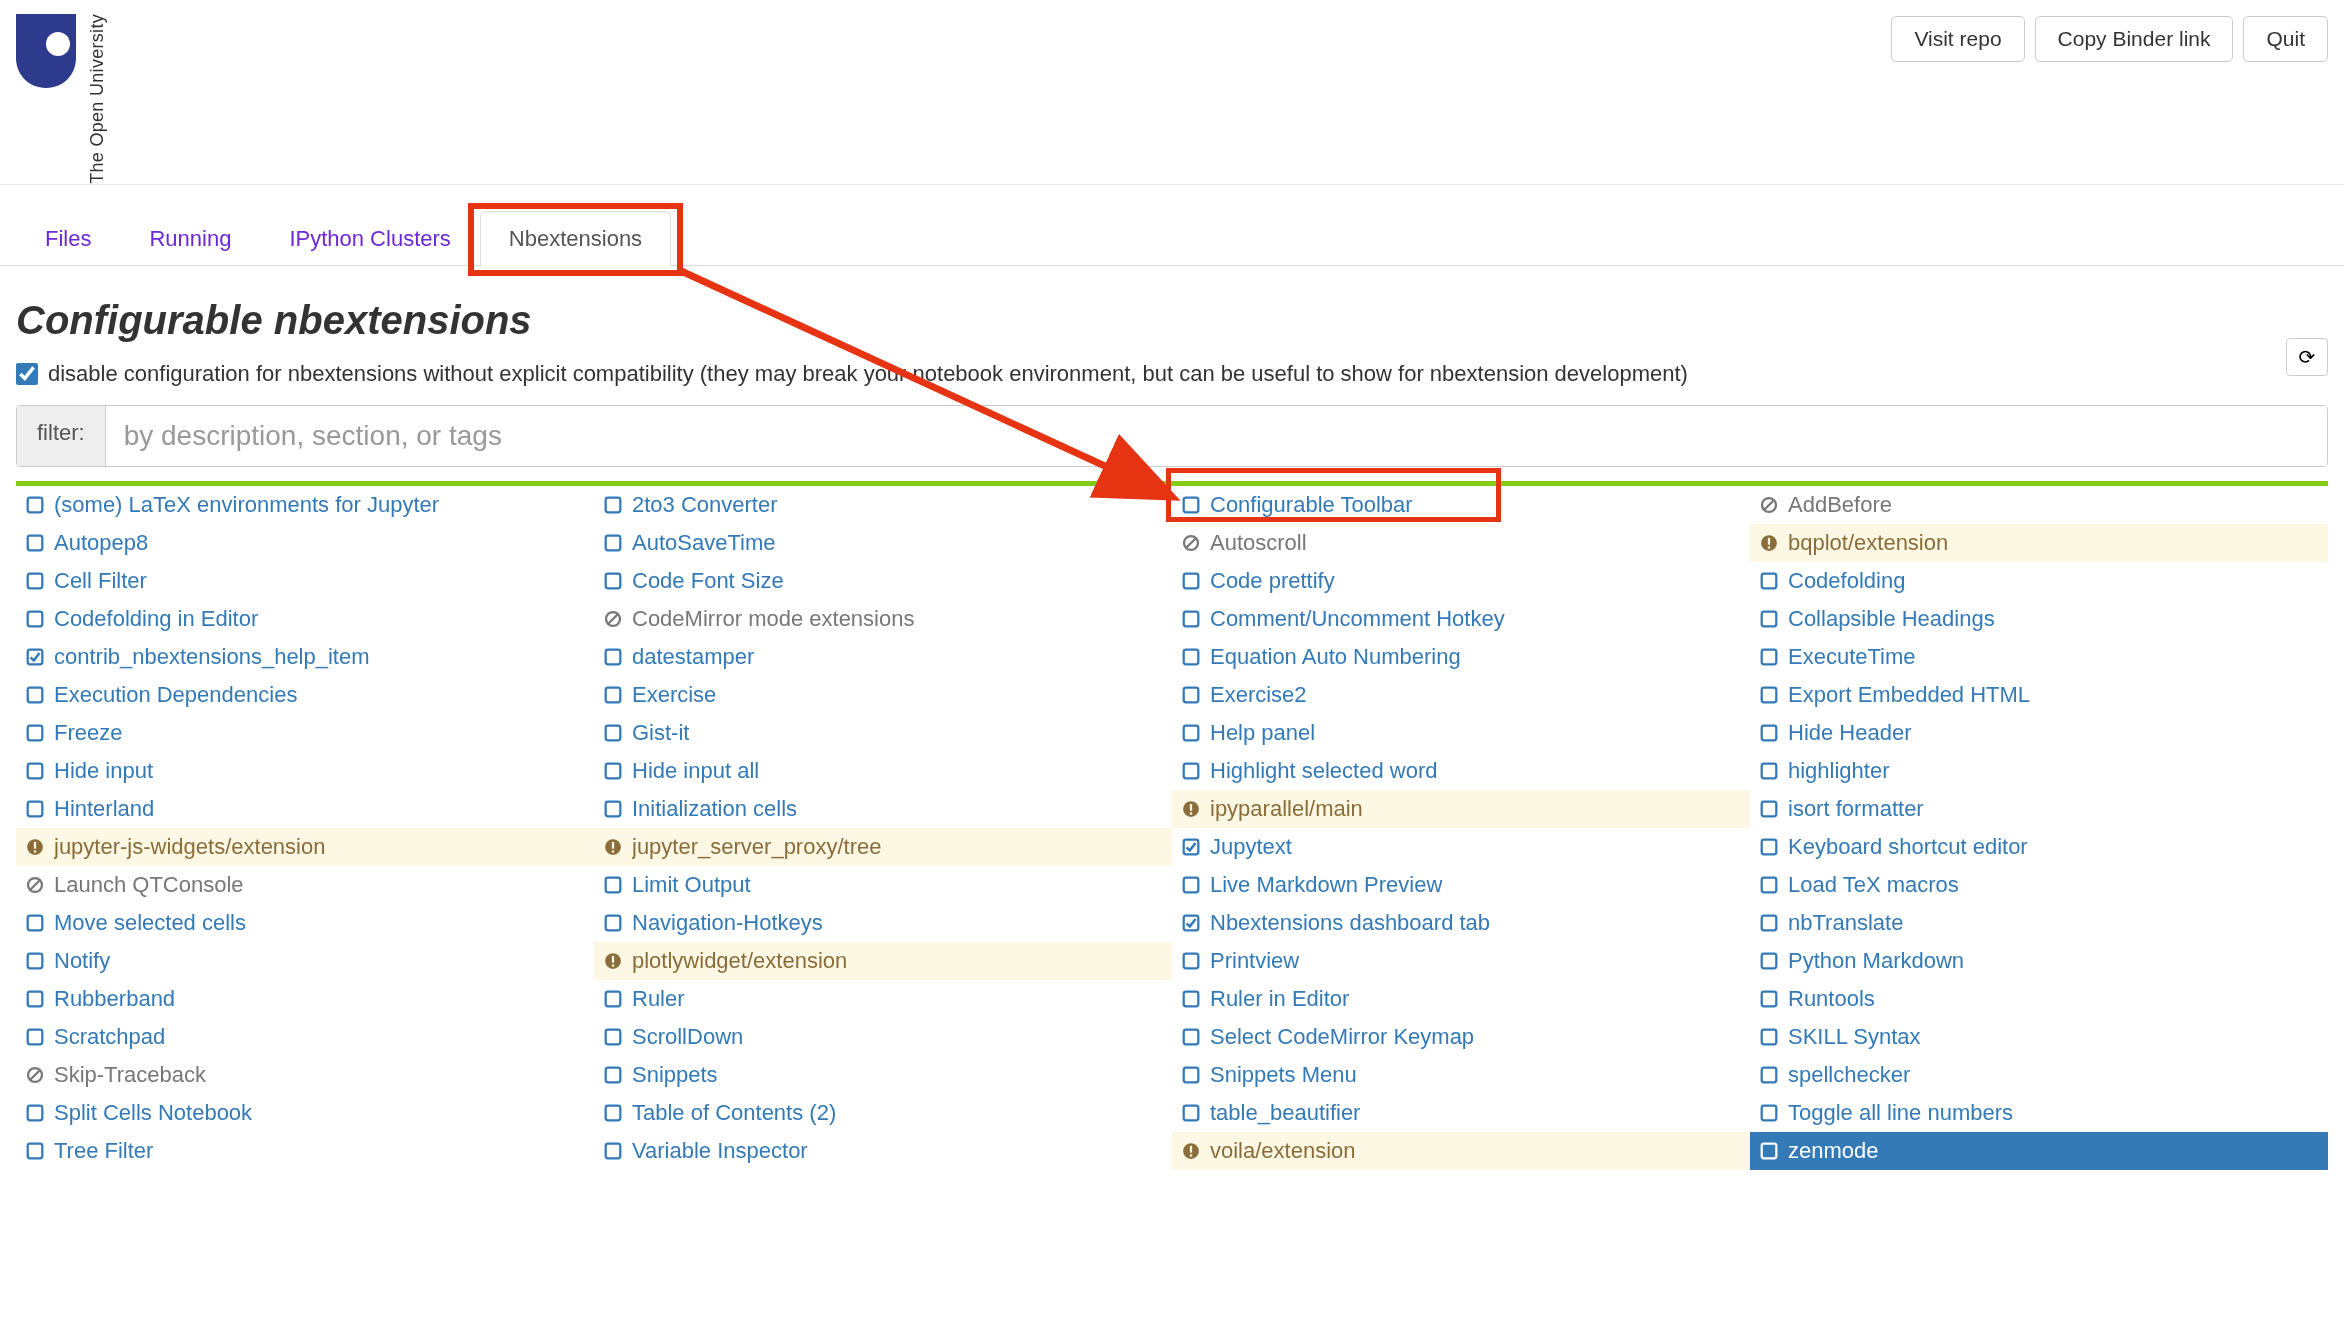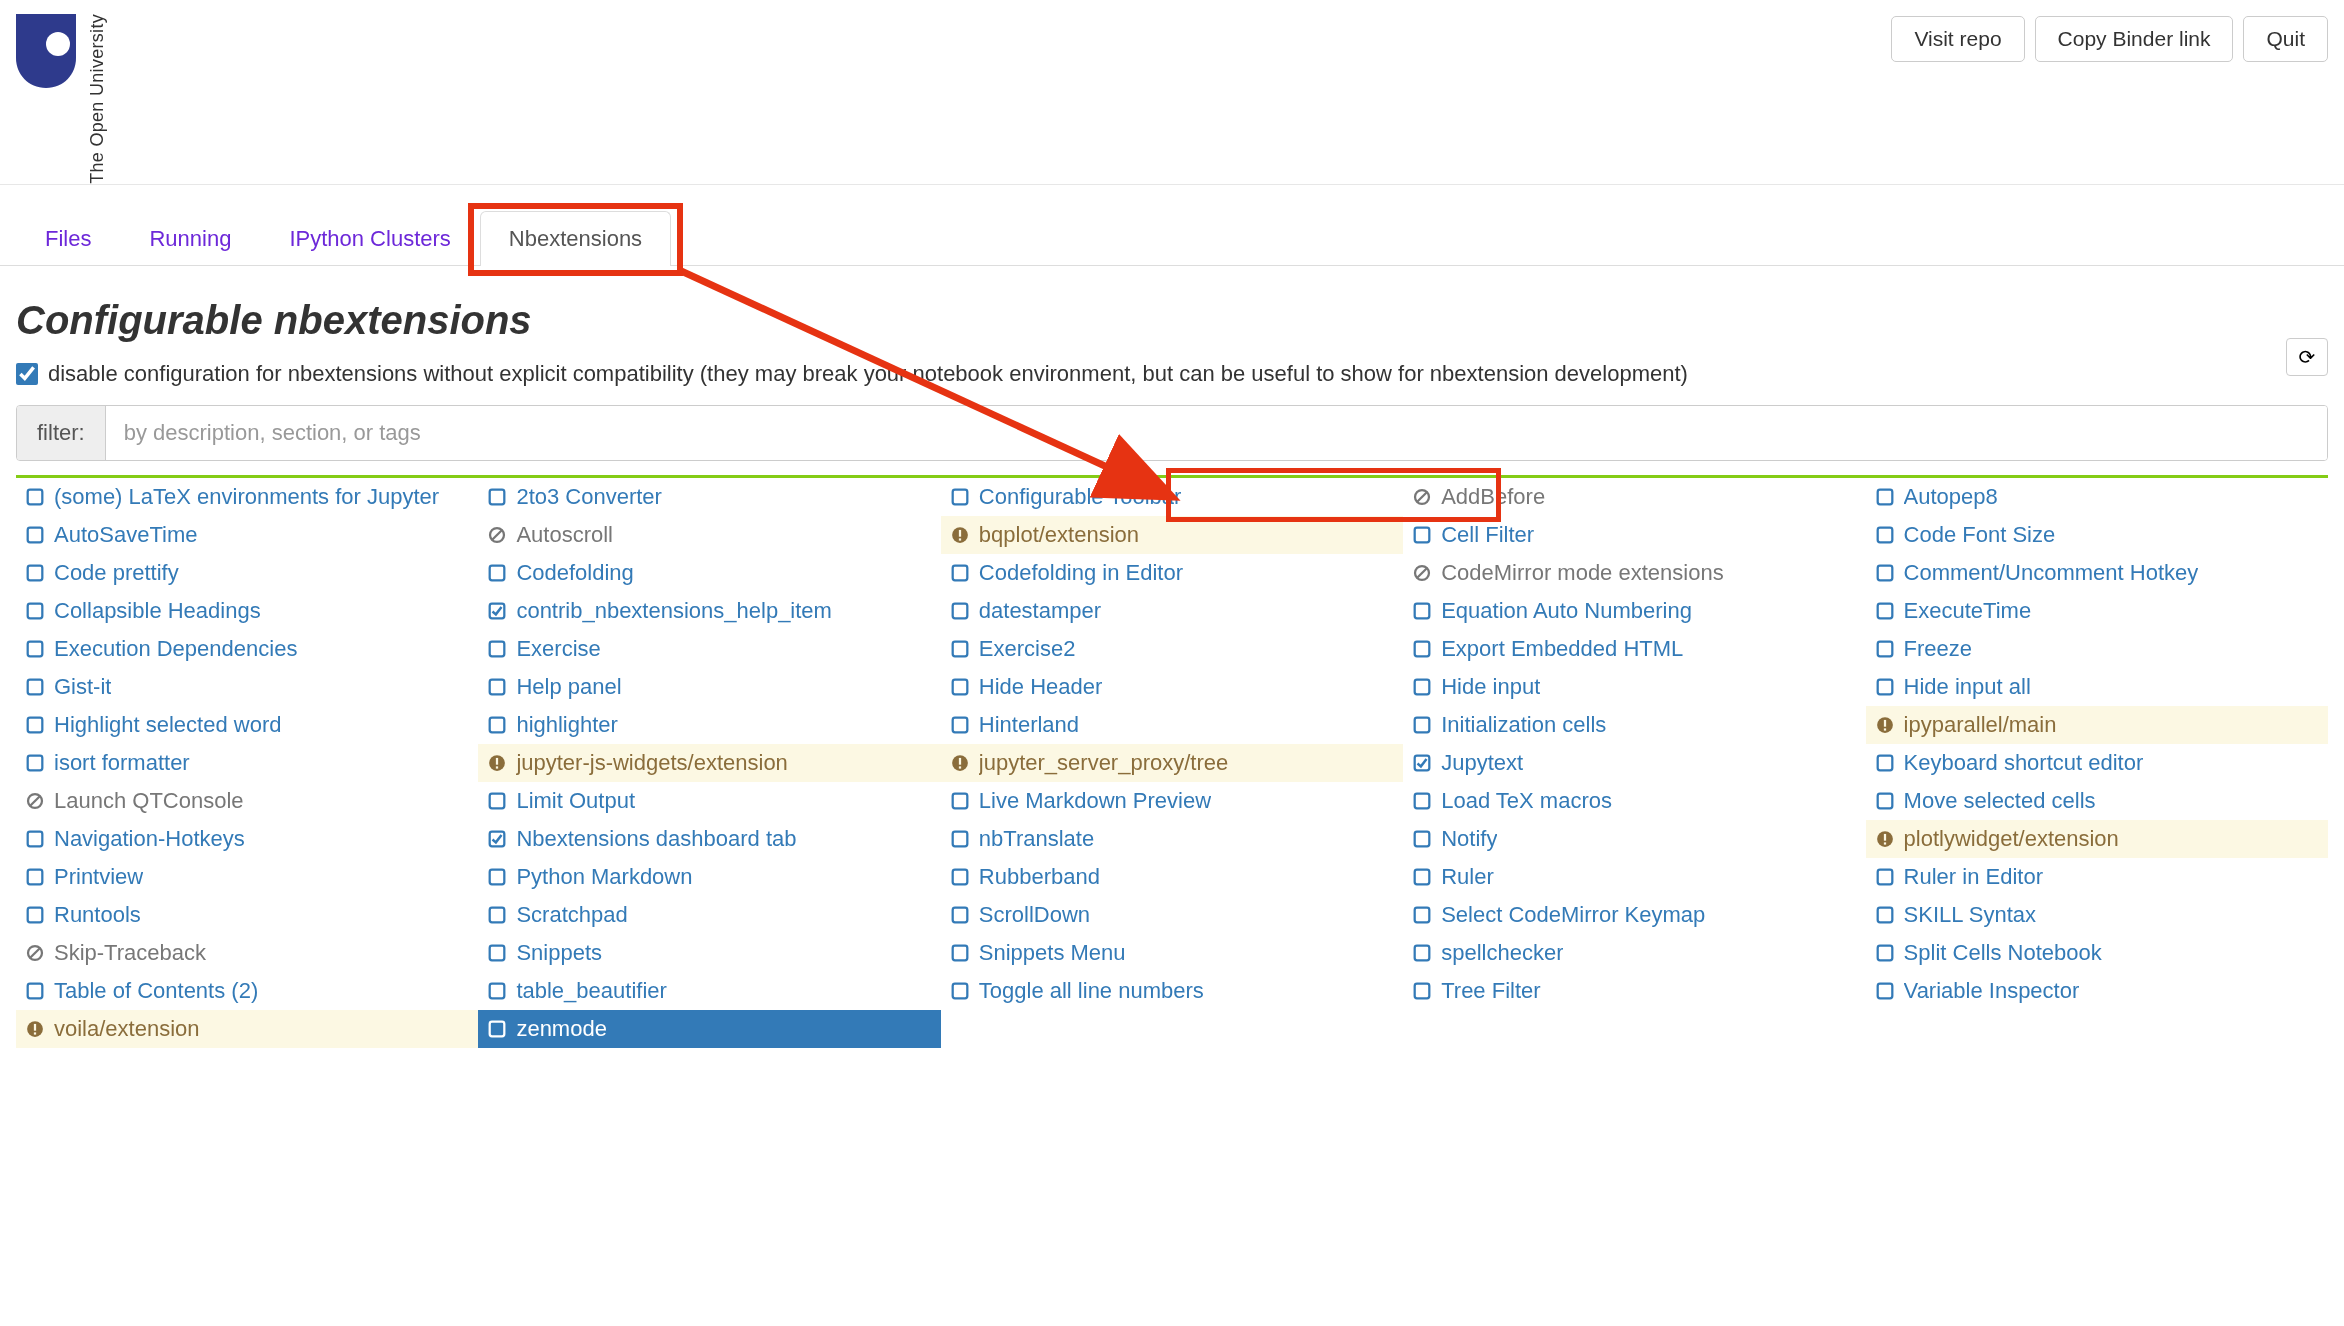--- a/index.html
+++ b/index.html
@@ -21,25 +21,25 @@
 .refresh-wrap { margin-left:auto; padding-bottom:8px; display:flex; align-items:center; padding-right:0; position:absolute; right:16px; top:72px; }
 .refresh-btn { border:1px solid #ccc; border-radius:4px; background:#fff; width:42px; height:38px; display:flex; align-items:center; justify-content:center; cursor:pointer; font-size:20px; }
 
 
 .content { padding:10px 16px 0 16px; position:relative; }
 h1.title { font-size:40px; font-weight:700; margin:22px 0 18px 0;font-style:italic; }
 .compat-row { display:flex; align-items:center; gap:10px; font-size:22px; margin-bottom:18px; }
 .compat-cb { width:22px; height:22px; accent-color:#337ab7; }
 .filter-bar { display:flex; border:1px solid #ccc; border-radius:4px; overflow:hidden; margin-bottom:14px; }
 .filter-lbl { background:#eee; border-right:1px solid #ccc; padding:14px 20px; font-size:22px; color:#555; }
-.filter-inp { flex:1; border:none; padding:14px 18px; font-size:22px; outline:none; }
+.filter-inp { flex:1; border:none; padding:14px 18px; font-size:28px; outline:none; }
 .filter-inp::placeholder { color:#999; }
 
 
-.grid { display:grid; grid-template-columns:repeat(5,1fr); border-top:3px solid #84cc16; }
+.grid { display:grid; grid-template-columns:repeat(4,1fr); border-top:5px solid #84cc16; }
 .cell { display:flex; align-items:center; gap:10px; padding:6px 10px; font-size:22px; color:#337ab7; cursor:pointer; white-space:nowrap; overflow:hidden; }
 .cell.muted { color:#777; }
 .cell.warn { background:#fcf8e3; color:#8a6d3b; }
 .cell.selected { background:#337ab7; color:#fff; }
 .cell .glyph { flex:0 0 18px; width:18px; height:18px; display:inline-flex; align-items:center; justify-content:center; }
 .cell .glyph svg { width:18px; height:18px; }
 .cell .label { overflow:hidden; text-overflow:ellipsis; }
 
 
 .acc-highlight { border:5px solid #e63312; position:absolute; pointer-events:none; }

